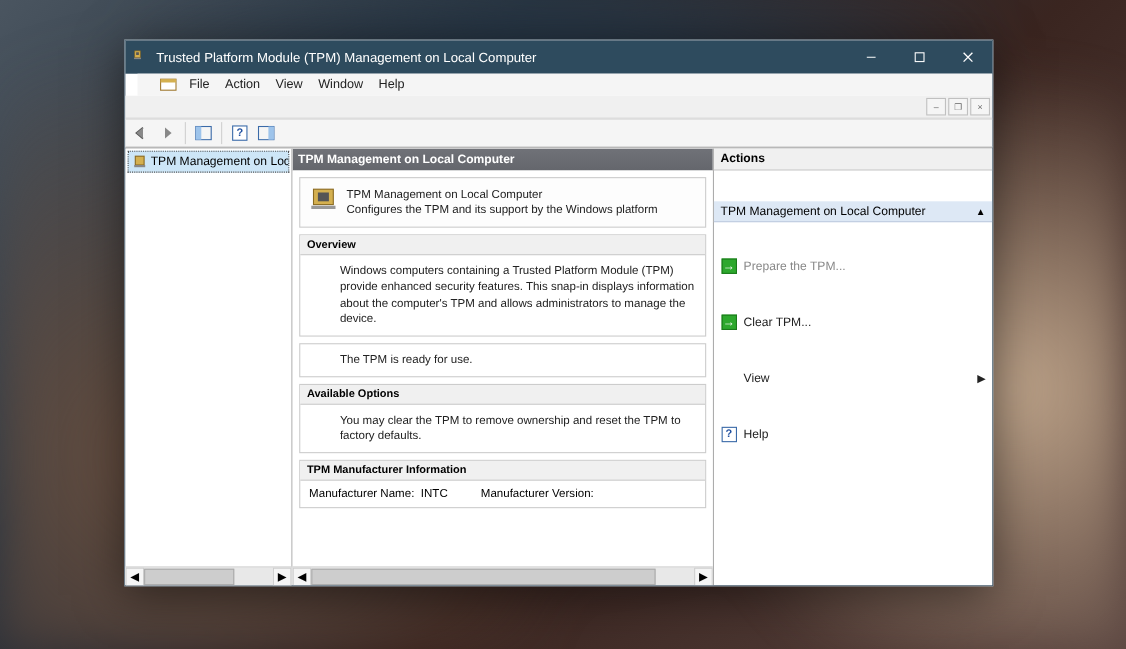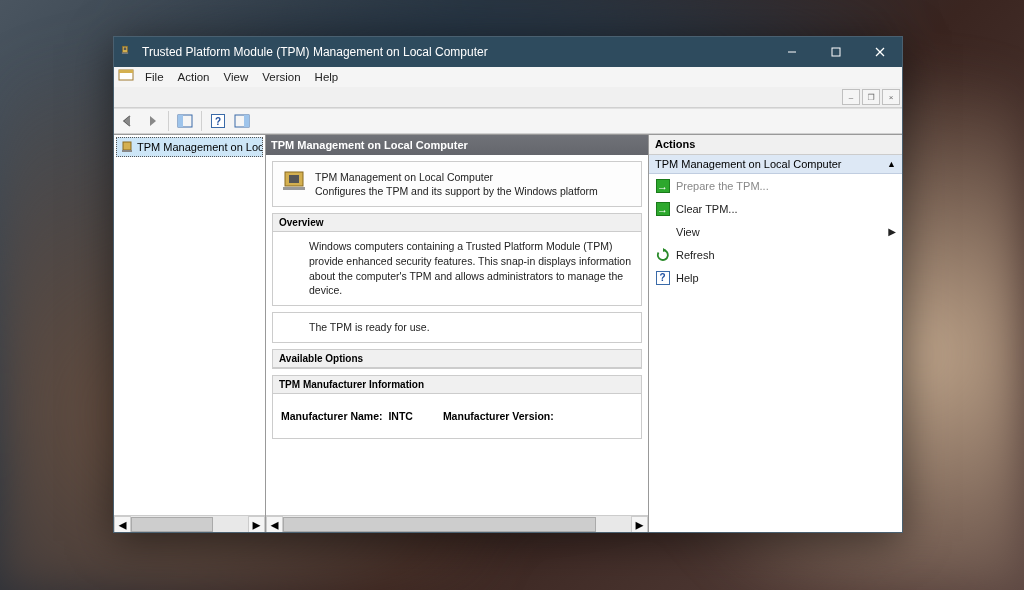--- a/index.html
+++ b/index.html
@@ -6,21 +6,21 @@
 body { width: 1024px; height: 590px; background: linear-gradient(135deg,#4a5560 0%,#2a3540 30%,#3a2520 60%,#5a4540 100%); overflow: hidden; }
 .bgblur { position:absolute; inset:0; filter: blur(20px); background: radial-gradient(circle at 15% 70%, #6a5040, transparent 40%), radial-gradient(circle at 90% 60%, #bfa58b, transparent 30%), radial-gradient(circle at 50% 20%, #253545, transparent 60%); }
 .window { position: absolute; left: 113px; top: 36px; width: 790px; height: 497px; background: #fff; box-shadow: 0 8px 40px rgba(0,0,0,0.5); display: flex; flex-direction: column; border:1px solid #4a6070;}
 .titlebar { height: 30px; background: #2e4b5e; color: #fff; display: flex; align-items: center; font-size: 12px; padding-left: 6px; }
 .titlebar .tbicon { width:16px; height:16px; margin-right:6px; }
 .titlebar .spacer { flex: 1; }
 .titlebar .wbtn { width: 44px; height: 30px; display: flex; align-items: center; justify-content: center; color: #fff; }
 .titlebar svg { width: 10px; height: 10px; }
 .inner-head { height: 21px; background: #f0f0f0; border-bottom:1px solid #d0d0d0; display:flex; align-items:center; justify-content:flex-end; padding-right:2px;}
 .inner-head .mini { width:18px; height:16px; border:1px solid #c0c0c0; margin-left:2px; display:flex; align-items:center; justify-content:center; font-size:8px; color:#666; background:#f5f5f5;}
-.menubar { height: 20px; background: #f5f5f5; display: flex; align-items: flex-start; font-size: 11.5px; color: #222; padding-left: 4px; }
+.menubar { height: 20px; background: #f5f5f5; display: flex; align-items: center; font-size: 11.5px; color: #222; padding-left: 20px; margin-left: 11px; }
 .menubar .micon { width:16px; height:16px; margin-right:4px;}
 .menubar .mitem { padding: 0 7px; height:20px; display:flex; align-items:center;}
 .toolbar { height: 26px; background: #f5f5f5; border-top: 1px solid #e0e0e0; border-bottom: 1px solid #d0d0d0; display: flex; align-items: center; padding-left: 3px; gap:2px;}
 .toolbar .tbtn { width: 22px; height: 22px; display: flex; align-items: center; justify-content: center; border:1px solid transparent;}
 .toolbar .sep { width:1px; height:20px; background:#d0d0d0; margin:0 3px;}
 .body { flex: 1; display: flex; overflow:hidden; border-top:1px solid #999;}
 .leftpane { width: 152px; background: #fff; border-right: 1px solid #999; display:flex; flex-direction:column;}
 .leftpane .treeitem { font-size: 11px; padding: 2px 3px; background: #cde6f7; border: 1px dotted #555; margin:2px; white-space: nowrap; overflow:hidden; display:flex; align-items:center; gap:3px;}
 .leftpane .treeitem .ticon{width:14px;height:14px;flex-shrink:0;}
 .leftpane .hscroll { height:17px; background:#f0f0f0; border-top:1px solid #ccc; display:flex; align-items:center;}
@@ -30,26 +30,26 @@
 .leftpane .fill{flex:1;}
 .midpane { flex: 1; background: #fff; display:flex; flex-direction:column; overflow:hidden; border-right:1px solid #999;}
 .midpane .colhead { height: 20px; background: linear-gradient(#707278,#64666c); color: #fff; font-size: 11px; font-weight: bold; display: flex; align-items: center; padding-left: 5px;}
 .midpane .content { flex:1; overflow:hidden; background:#fff;}
 .midpane .infobox { border:1px solid #ccc; margin:6px 6px 0 6px; padding:8px; display:flex; gap:8px; background:#fdfdfd;}
 .midpane .infobox .bigicon{width:26px;height:22px;flex-shrink:0;}
 .midpane .infobox .txt{font-size:10.5px; line-height:1.35; color:#222;}
 .section { border:1px solid #ccc; margin:6px 6px 0 6px; background:#fff;}
 .section .shead { background:#f0f0f0; border-bottom:1px solid #ccc; font-size:10px; font-weight:bold; padding:3px 6px;}
 .section .sbody { font-size:10.5px; padding:7px 8px; color:#222; line-height:1.4;margin-left:28px;}
-.section .srow { display:flex; gap:30px; font-size:10.5px; padding:16px 8px;font-weight:bold;}
+.section .srow { display:flex; gap:30px; font-size:10.5px; padding:6px 8px;}
 .midpane .hscroll2 { height:17px; background:#f0f0f0; border-top:1px solid #ccc; display:flex; align-items:center;}
 .midpane .hscroll2 .ar{width:17px;height:17px;display:flex;align-items:center;justify-content:center;border:1px solid #ccc;background:#f5f5f5;}
 .midpane .hscroll2 .track{flex:1;height:17px;background:#e8e8e8;position:relative;}
 .midpane .hscroll2 .thumb{position:absolute;left:0;width:90%;height:15px;top:1px;background:#cdcdcd;border:1px solid #aaa;}
-.rightpane { width: 253px; background: #fff; display:flex; flex-direction:column;}
+.rightpane { width: 253px; background: #fff; display:flex; flex-direction:column;gap:28px;}
 .rightpane .colhead { height: 20px; background: #f0f0f0; border-bottom:1px solid #ccc; font-size:11px; font-weight:bold; padding:3px 6px;}
 .rightpane .subhead { background:#dde8f5; font-size:11px; padding:3px 6px; border-bottom:1px solid #c0cde0; display:flex; align-items:center;}
 .rightpane .subhead .arr{margin-left:auto;font-size:9px;}
 .rightpane .action { font-size:11px; padding:4px 6px; display:flex; align-items:center; gap:6px; color:#222;}
 .rightpane .action.disabled{color:#888;}
 .rightpane .action .aicon{width:15px;height:15px;flex-shrink:0;display:flex;align-items:center;justify-content:center;}
 .rightpane .action .sub{margin-left:auto;font-size:10px;}
 .greenbox{background:#2da82d;color:#fff;font-size:11px;font-weight:bold;width:14px;height:14px;display:flex;align-items:center;justify-content:center;border:1px solid #1a7a1a;}
 .refreshicon svg{width:14px;height:14px;}
 .helpicon{background:#fff;border:1px solid #3a6aa8;width:14px;height:14px;display:flex;align-items:center;justify-content:center;font-size:10px;font-weight:bold;color:#2050a0;}
@@ -89,21 +89,21 @@
   </div>
 
   <div class="menubar">
     <span class="micon"><svg viewBox="0 0 16 16">
           <rect x="1" y="3" width="14" height="10" fill="#fff" stroke="#a07a30"></rect>
           <rect x="1" y="3" width="14" height="3" fill="#d4b050"></rect>
         </svg></span>
     <div class="mitem">File</div>
     <div class="mitem">Action</div>
     <div class="mitem">View</div>
-    <div class="mitem">Version</div>
+    <div class="mitem">Window</div>
     <div class="mitem">Help</div>
   </div>
 
   <div class="inner-head">
     <div class="mini">–</div>
     <div class="mini">❐</div>
     <div class="mini">×</div>
   </div>
 
   <div class="toolbar">
@@ -173,20 +173,21 @@
         </div>
         <div class="section">
           <div class="shead">Overview</div>
           <div class="sbody">Windows computers containing a Trusted Platform Module (TPM) provide enhanced security features. This snap-in displays information about the computer's TPM and allows administrators to manage the device.</div>
         </div>
         <div class="section">
           <div class="sbody">The TPM is ready for use.</div>
         </div>
         <div class="section">
           <div class="shead">Available Options</div>
+          <div class="sbody">You may clear the TPM to remove ownership and reset the TPM to factory defaults.</div>
         </div>
         <div class="section">
           <div class="shead">TPM Manufacturer Information</div>
           <div class="srow">
             <span><span>Manufacturer Name:</span>&nbsp;&nbsp;<span>INTC</span></span>
             <span>Manufacturer Version:</span>
           </div>
         </div>
       </div>
       <div class="hscroll2">
@@ -215,29 +216,20 @@
             <div class="greenbox">→</div>
           </span>
         <span>Clear TPM...</span>
       </div>
       <div class="action">
         <span class="aicon"></span>
         <span>View</span>
         <span class="sub">▶</span>
       </div>
       <div class="action">
-        <span class="aicon refreshicon">
-            <svg viewBox="0 0 14 14">
-              <path d="M7 2 A5 5 0 1 1 2.5 4.5" fill="none" stroke="#2a8a2a" stroke-width="1.8"></path>
-              <path d="M7 0 L7 4 L10 2 Z" fill="#2a8a2a"></path>
-            </svg>
-          </span>
-        <span>Refresh</span>
-      </div>
-      <div class="action">
         <span class="aicon">
             <div class="helpicon">?</div>
           </span>
         <span>Help</span>
       </div>
     </div>
 
   </div>
 </div>
 

